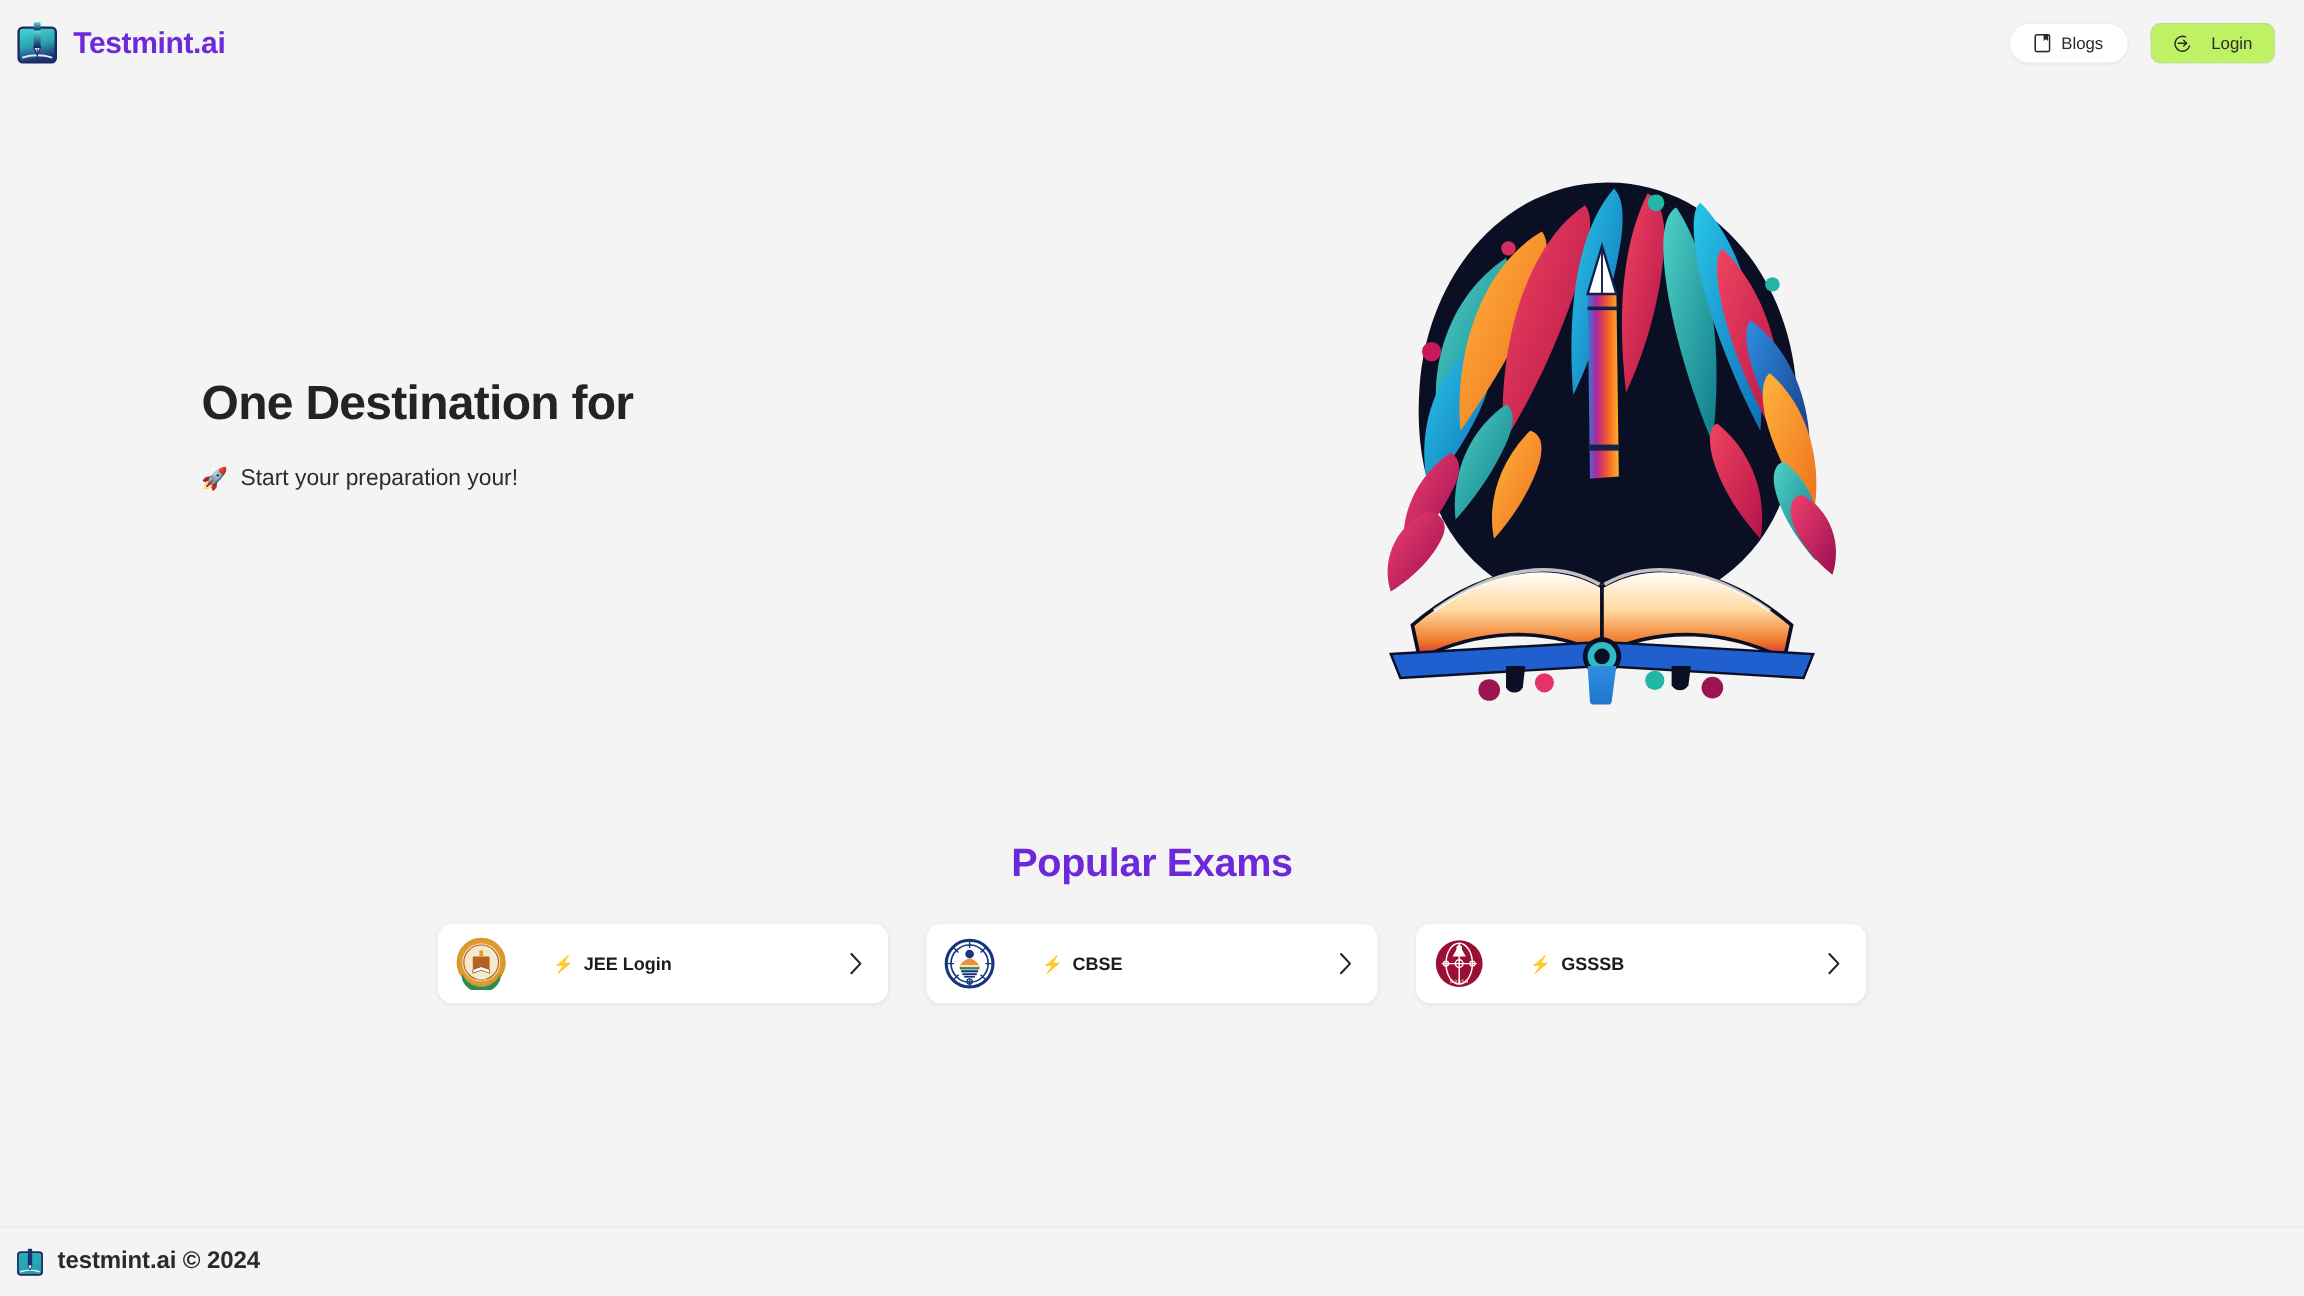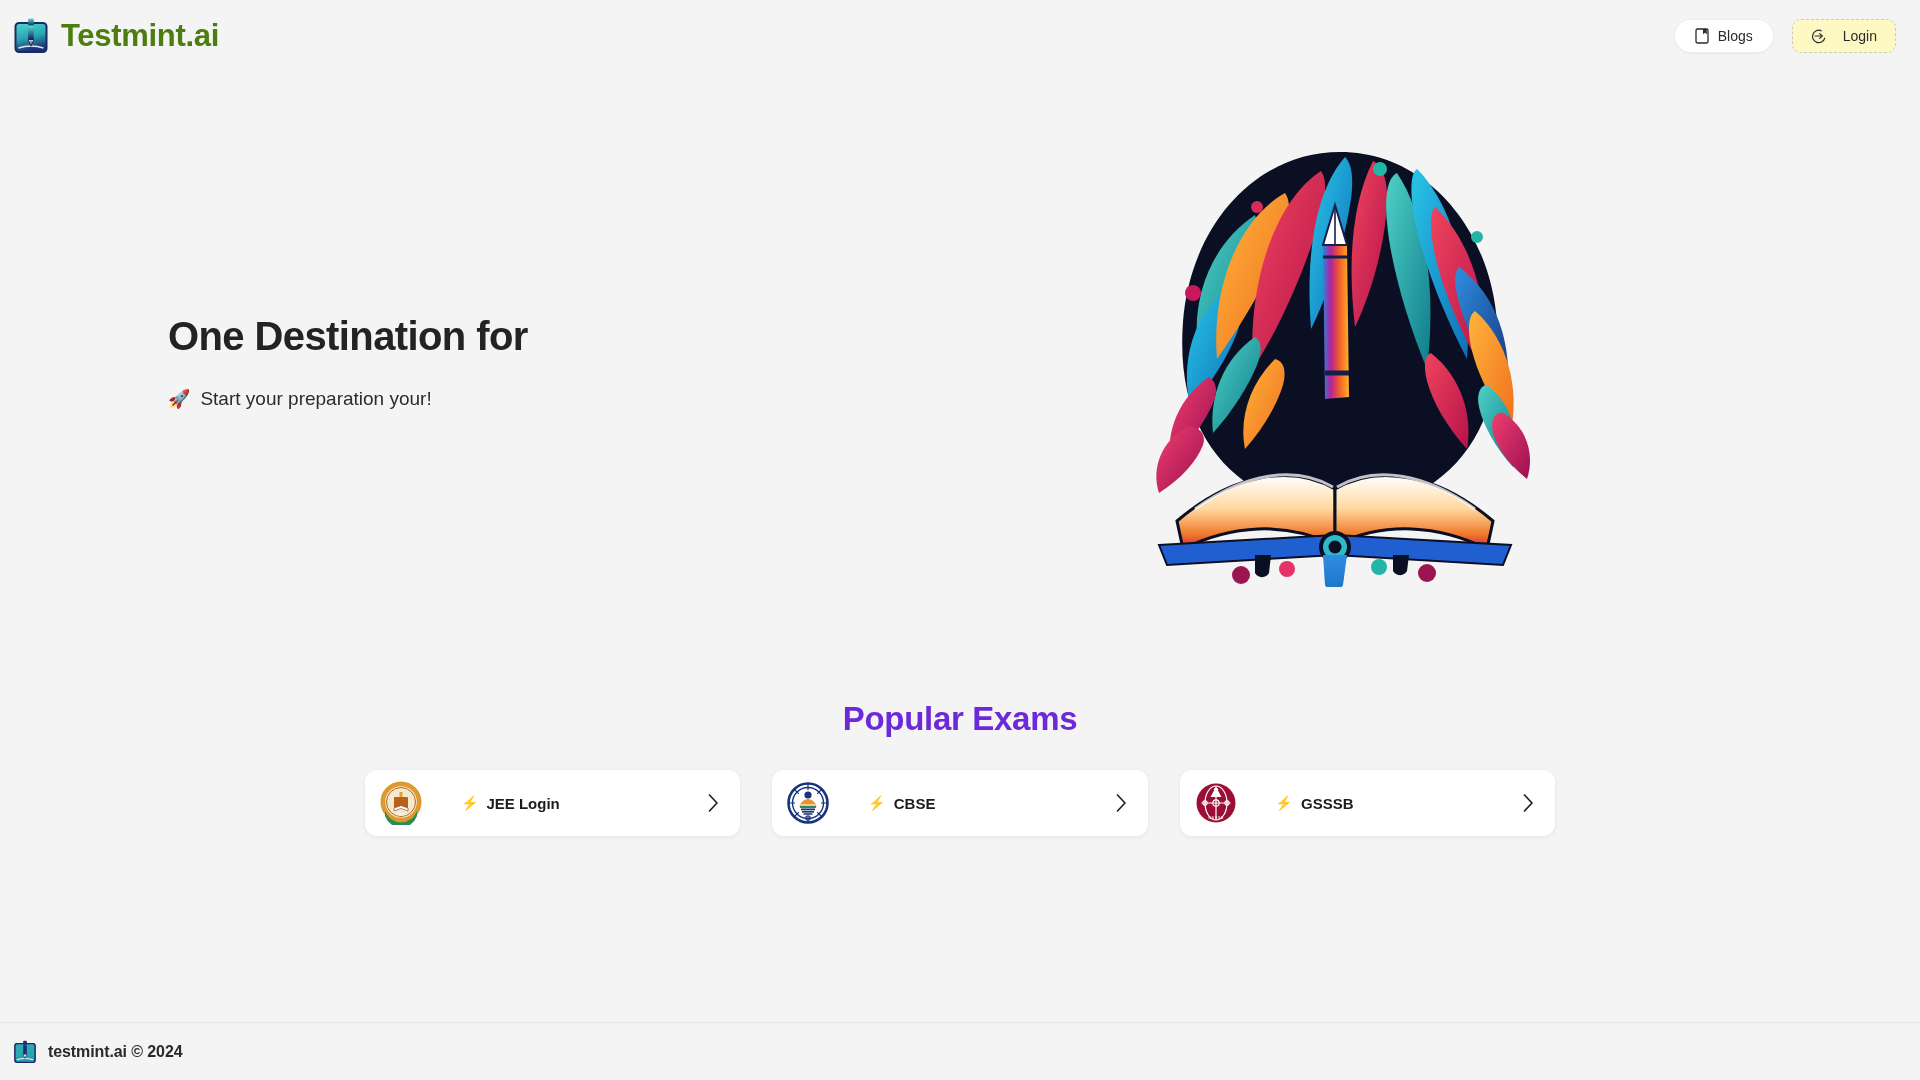--- a/index.html
+++ b/index.html
@@ -34,24 +34,24 @@
   .brand {
     display: flex;
     align-items: center;
     gap: 13px;
     cursor: pointer;
   }
 
   .brand-logo { width: 34px; height: 36px; display: block; flex: none; }
 
   .brand-name {
-    font-size: 31px;
+    font-size: 25px;
     font-weight: 700;
     letter-spacing: -0.3px;
-    color: #4d7c0f;
+    color: #6d28d9;
     white-space: nowrap;
     text-align: center;
   }
 
   .header-actions {
     display: flex;
     align-items: center;
     gap: 18px;
     justify-content: center;
   }
@@ -71,21 +71,21 @@
     cursor: pointer;
     white-space: nowrap;
   }
 
   .btn-blogs {
     box-shadow: 0 1px 2px rgba(0,0,0,0.05);
     border-color: #efefef;
   }
 
   .btn-login {
-    background: #fef9c3;
+    background: #bef264;
     border: 1px dashed #c9c9c9;
     border-radius: 9px;
     padding: 0 18px;
     gap: 16px;
   }
 
   .btn .icon-wrap { display: inline-flex; align-items: center; line-height: 0; }
 
   
   .hero {
@@ -212,21 +212,21 @@
 
   .footer-inner {
     display: flex;
     align-items: center;
     gap: 12px;
   }
 
   .footer-logo { width: 22px; height: 24px; display: block; flex: none; }
 
   .footer-text {
-    font-size: 16px;
+    font-size: 20px;
     font-weight: 700;
     color: #2a2a2a;
     letter-spacing: -0.1px;
     white-space: nowrap;
   }
 </style>
 </head>
 <body>
 
 <div class="header">

